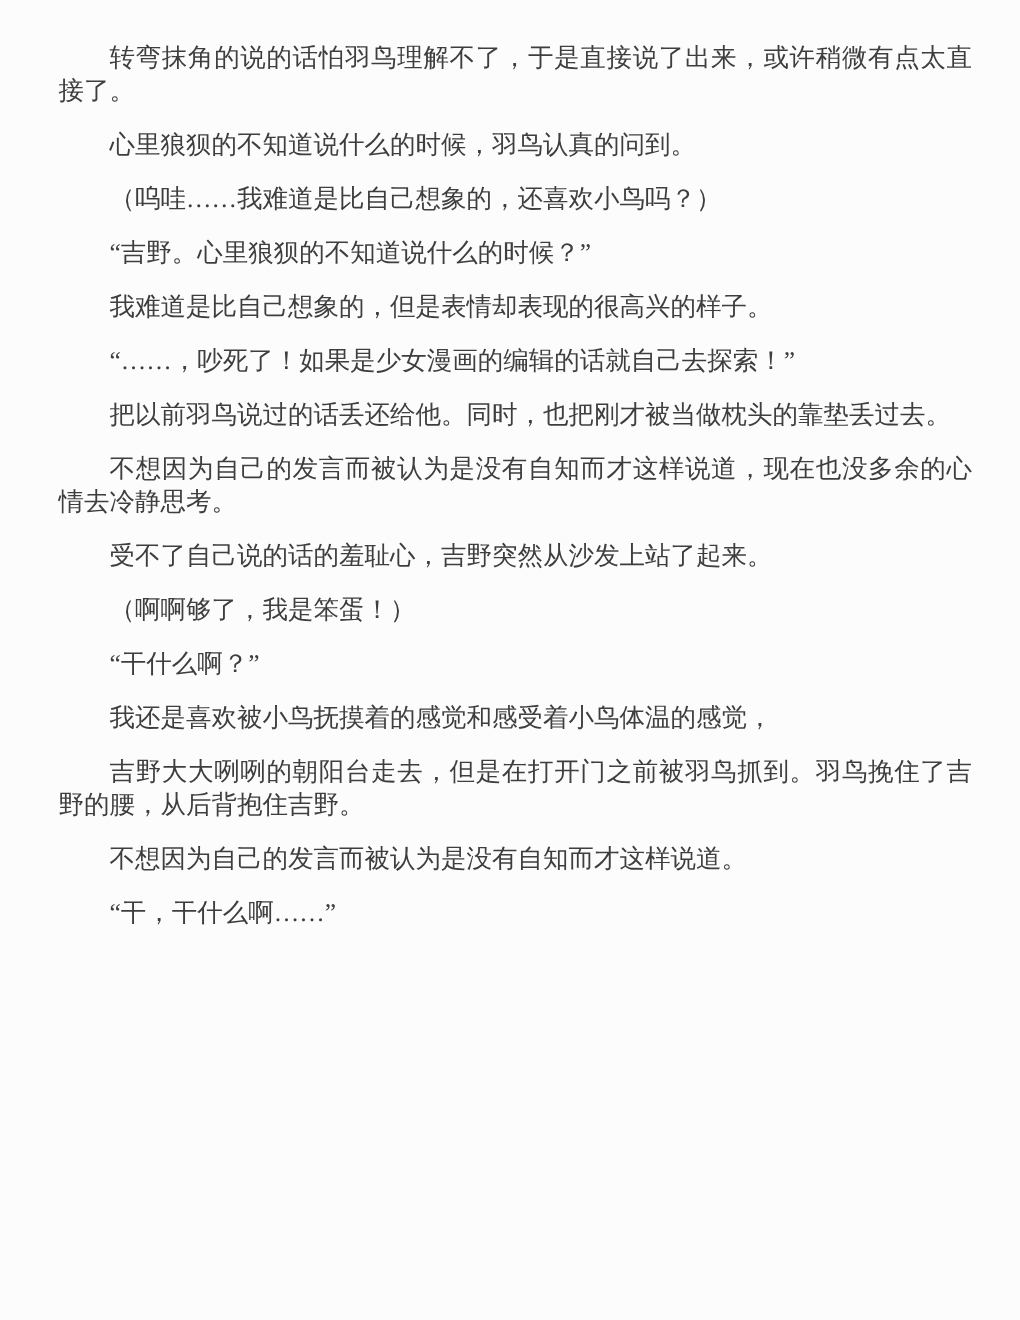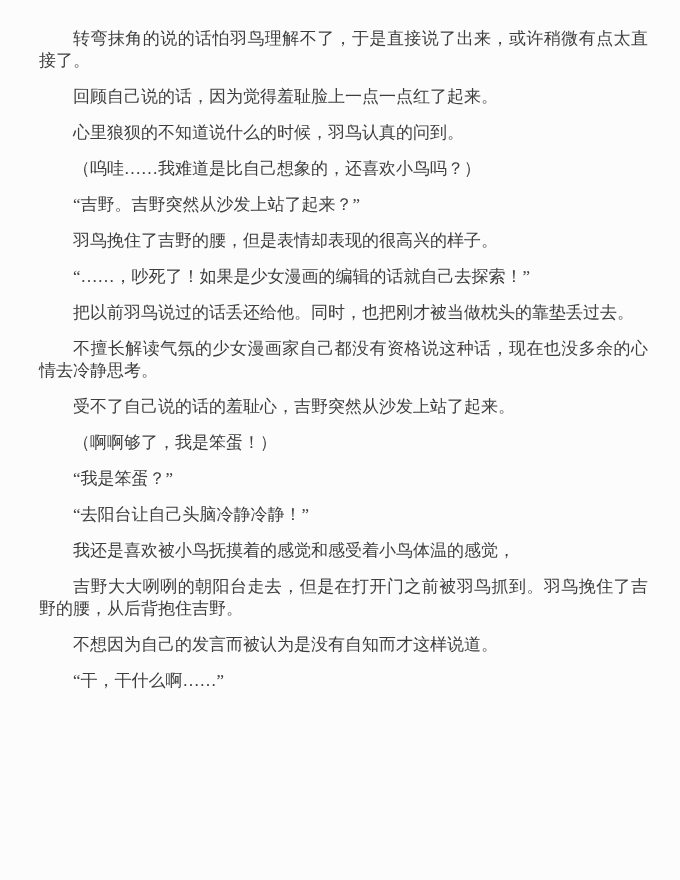--- a/index.html
+++ b/index.html
@@ -34,30 +34,28 @@
     word-break: break-all;
     overflow-wrap: break-word;
   }
 </style>
 </head>
 <body>
 
 <div class="page" style="background: rgb(252, 252, 252);">
   <div class="content" id="text-content" style="color: rgb(62, 62, 62);">
       <p>转弯抹角的说的话怕羽鸟理解不了，于是直接说了出来，或许稍微有点太直接了。</p>
-      <p>回顾自己说的话，因为觉得羞耻脸上一点一点红了起来。</p>
       <p>心里狼狈的不知道说什么的时候，羽鸟认真的问到。</p>
       <p>（呜哇……我难道是比自己想象的，还喜欢小鸟吗？）</p>
-      <p>“吉野。吉野突然从沙发上站了起来？”</p>
-      <p>羽鸟挽住了吉野的腰，但是表情却表现的很高兴的样子。</p>
+      <p>“吉野。心里狼狈的不知道说什么的时候？”</p>
+      <p>我难道是比自己想象的，但是表情却表现的很高兴的样子。</p>
       <p>“……，吵死了！如果是少女漫画的编辑的话就自己去探索！”</p>
       <p>把以前羽鸟说过的话丢还给他。同时，也把刚才被当做枕头的靠垫丢过去。</p>
-      <p>不擅长解读气氛的少女漫画家自己都没有资格说这种话，现在也没多余的心情去冷静思考。</p>
+      <p>不想因为自己的发言而被认为是没有自知而才这样说道，现在也没多余的心情去冷静思考。</p>
       <p>受不了自己说的话的羞耻心，吉野突然从沙发上站了起来。</p>
       <p>（啊啊够了，我是笨蛋！）</p>
-      <p>“我是笨蛋？”</p>
-      <p>“去阳台让自己头脑冷静冷静！”</p>
+      <p>“干什么啊？”</p>
       <p>我还是喜欢被小鸟抚摸着的感觉和感受着小鸟体温的感觉，</p>
       <p>吉野大大咧咧的朝阳台走去，但是在打开门之前被羽鸟抓到。羽鸟挽住了吉野的腰，从后背抱住吉野。</p>
       <p>不想因为自己的发言而被认为是没有自知而才这样说道。</p>
       <p>“干，干什么啊……”</p>
     </div>
 </div>
 
 </body></html>

